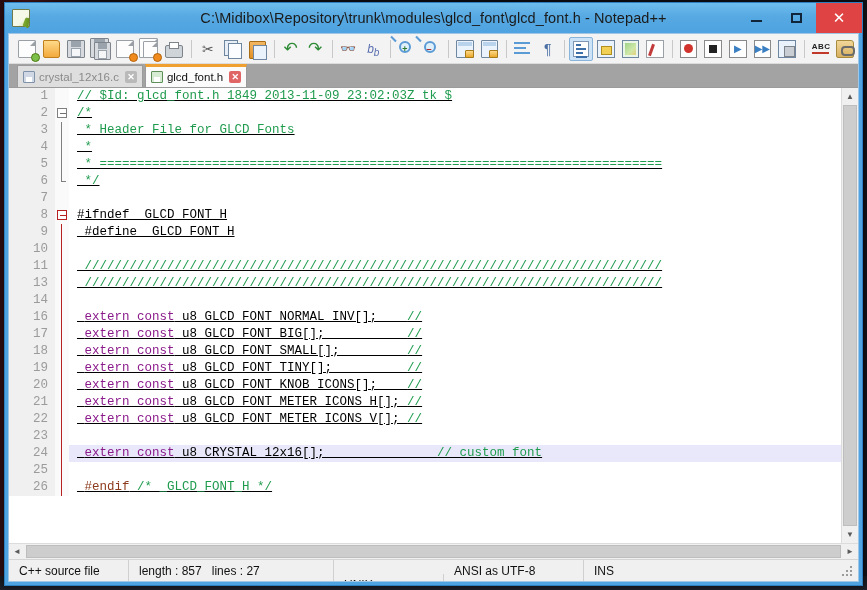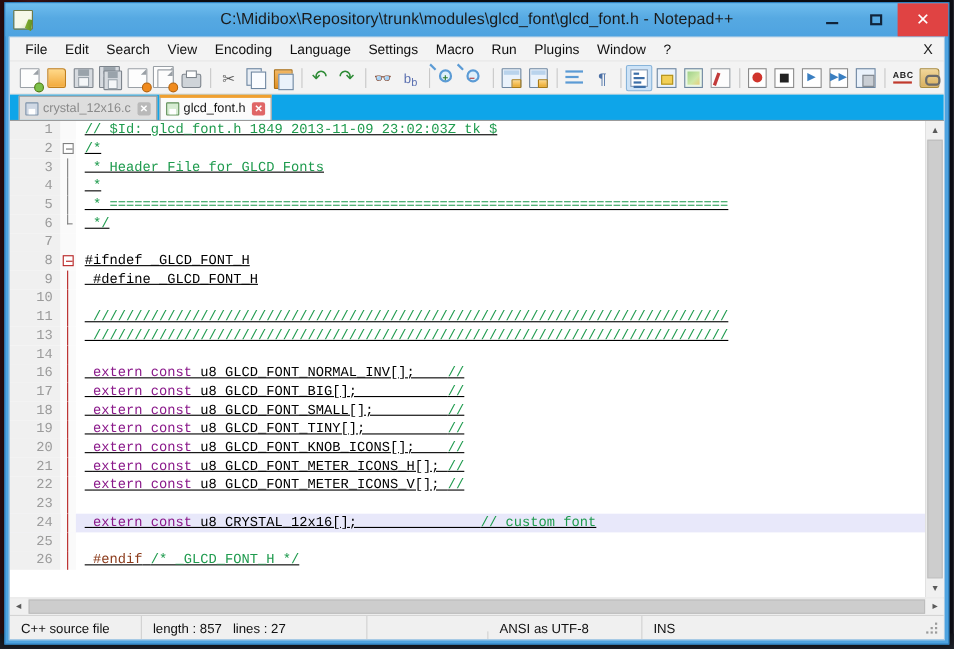--- a/index.html
+++ b/index.html
@@ -121,21 +121,21 @@
   .printer { background: #cfd4d9; border: 1px solid #7d848c; border-radius: 2px; }
   .printer:before { content:""; position:absolute; left:3px; top:-4px; right:3px; height:5px; background:#fff; border:1px solid #7d848c; }
   .scissor { color: #5b5b5b; font-size: 14px; line-height: 18px; text-align: center; }
   .copyi { position:absolute; inset:3px; }
   .copyi:before { content:""; position:absolute; left:0; top:0; width:12px; height:14px; background:#e8eef5; border:1px solid #6e86a0; }
   .copyi:after { content:""; position:absolute; left:4px; top:3px; width:12px; height:14px; background:#fafcff; border:1px solid #6e86a0; }
   .clip:before { content:""; position:absolute; left:1px; top:1px; width:15px; height:16px; background:linear-gradient(180deg,#f2b764,#e08f22); border:1px solid #a96e14; border-radius:1px; }
   .clip:after { content:""; position:absolute; left:5px; top:5px; width:12px; height:13px; background:#eaf2fb; border:1px solid #6e86a0; }
   .arrowu, .arrowr { font-size: 17px; color: #2e8b36; line-height: 17px; text-align: center; font-family: "DejaVu Sans", sans-serif; }
   .bino { font-size: 13px; color: #40454a; line-height: 18px; text-align: center; }
-  .repl { font-size: 12px; color: #5a6fb0; line-height: 18px; text-align: center; }
+  .repl { font-size: 12px; color: #5a6fb0; line-height: 18px; text-align: center; font-style: italic; }
   .magn { position: relative; }
   .magn .lens { position:absolute; left:1px; top:1px; width:12px; height:12px; border:2px solid #5b9bd5; border-radius:50%; background:#dff0fb; }
   .magn .hand { position:absolute; right:1px; bottom:0px; width:7px; height:2px; background:#5b9bd5; transform:rotate(45deg); }
   .magn .pm { position:absolute; left:4px; top:5px; font-size:9px; line-height:9px; color:#2d7a2d; font-weight:bold; }
   .magn.minus .pm { color:#b02b2b; }
   .lockwin { background:#eaf2fb; border:1px solid #6e86a0; border-radius:1px; }
   .lockwin:before { content:""; position:absolute; left:1px; top:1px; right:1px; height:4px; background:#b9d3ec; }
   .lockwin .lk { position:absolute; right:-1px; bottom:-1px; width:9px; height:8px; background:linear-gradient(180deg,#ffd98a,#e8a82d); border:1px solid #a97b16; border-radius:1px; }
   .wrap { position:relative; }
   .wrap i { position:absolute; left:0; height:2px; background:#5b9bd5; display:block; }
@@ -156,21 +156,21 @@
   .savemac { background:#eaf2fb; border:1px solid #6e86a0; }
   .savemac:after { content:""; position:absolute; right:0; bottom:0; width:9px; height:9px; background:#c9ced4; border:1px solid #7d848c; }
   .abc { font-size: 8px; font-weight: bold; color: #222; text-align:center; line-height: 9px; letter-spacing:.5px; }
   .abc u { display:block; height:2px; background:#c0392b; margin-top:1px; }
   .foldb { background: linear-gradient(180deg,#f2d79a,#d8b05f); border:1px solid #a98b3e; border-radius:1px 3px 2px 2px; }
   .foldb:after { content:""; position:absolute; left:4px; top:5px; width:10px; height:6px; border:2px solid #6b6b6b; border-radius:4px; }
 
   
   #tabbar {
     height: 24px; flex: 0 0 24px;
-    background: #0ea5e9;
+    background: #a3a3a3;
     display: flex; align-items: flex-end;
     padding-left: 8px;
     border-bottom: 1px solid #9b9b9b;
   }
   .tab {
     height: 22px; display: flex; align-items: center;
     padding: 0 5px 0 5px; margin-right: 2px;
     font-size: 11.5px; position: relative;
     border: 1px solid #9b9b9b; border-bottom: none;
     background: #dedede; color: #8a8a8a;
@@ -285,35 +285,20 @@
         </div>
       <div class="wc">
           <span class="maxglyph"></span>
         </div>
       <div class="wc close">✕</div>
     </div>
   </div>
 
   <div id="client">
 
-    <div id="menubar">
-      <div class="menu-item">File</div>
-      <div class="menu-item">Edit</div>
-      <div class="menu-item">Search</div>
-      <div class="menu-item">View</div>
-      <div class="menu-item">Encoding</div>
-      <div class="menu-item">Language</div>
-      <div class="menu-item">Settings</div>
-      <div class="menu-item">Macro</div>
-      <div class="menu-item">Run</div>
-      <div class="menu-item">Plugins</div>
-      <div class="menu-item">Window</div>
-      <div class="menu-item">?</div>
-      <div id="menu-close-doc">X</div>
-    </div>
 
     <div id="toolbar">
       <div class="tb">
           <span class="gl pg"></span>
           <span class="dot-o" style="background:#7cc04a;border-color:#4e7a12"></span>
         </div>
       <div class="tb">
           <span class="gl folder"></span>
         </div>
       <div class="tb">

